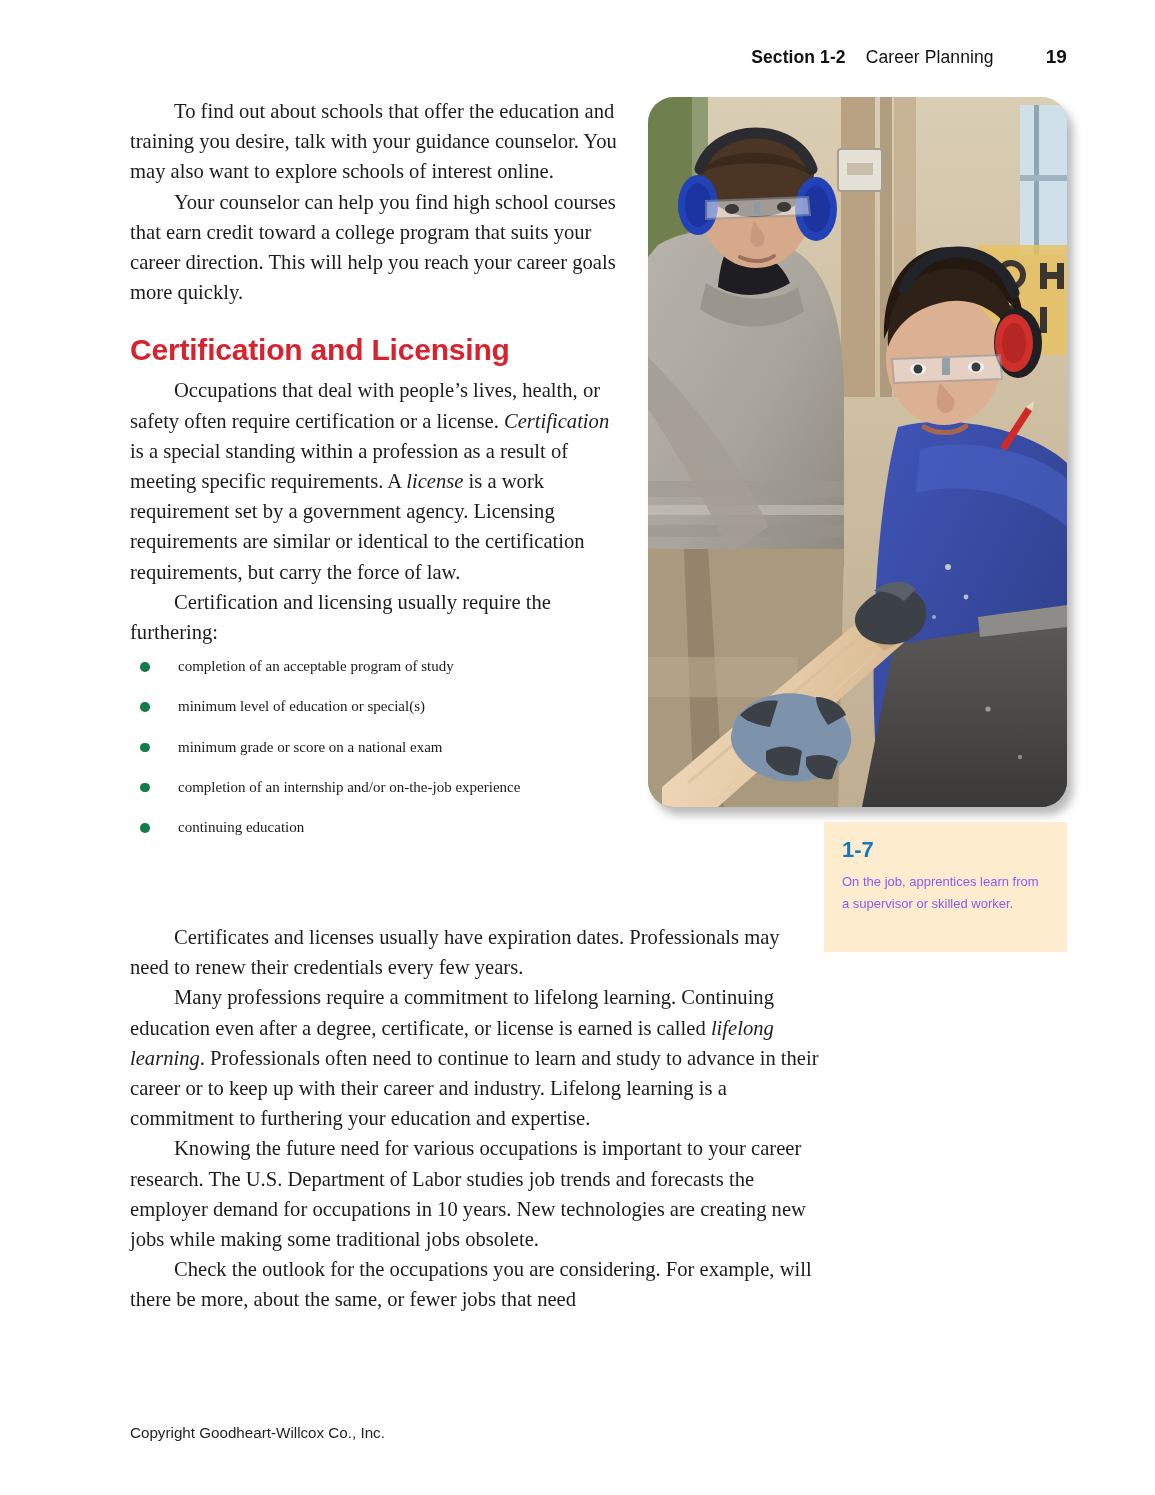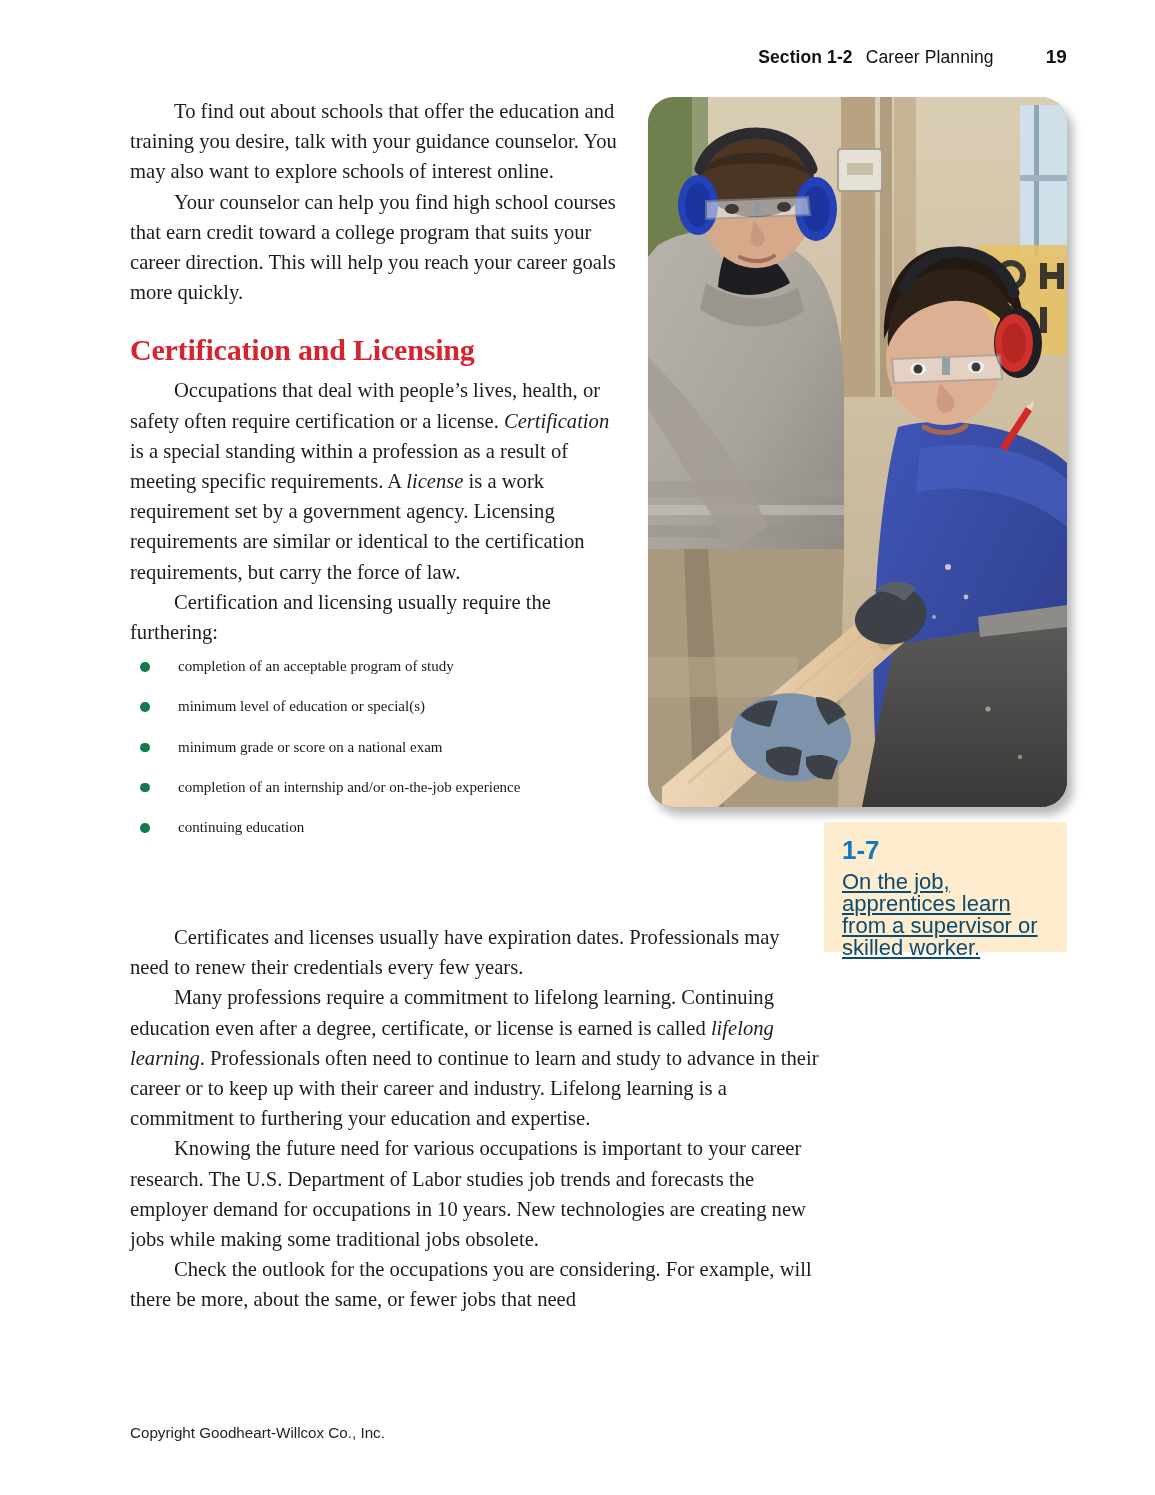--- a/index.html
+++ b/index.html
@@ -22,21 +22,21 @@
     top: 46px;
     right: 88px;
     display: flex;
     align-items: baseline;
     font-family: "Liberation Sans", "DejaVu Sans", sans-serif;
     font-size: 17.5px;
     color: #111;
     letter-spacing: 0.1px;
   }
   .rh-section { font-weight: 700; }
-  .rh-title   { font-weight: 400; margin-left: 13px; }
+  .rh-title   { font-weight: 400; margin-left: 20px; }
   .rh-page    { font-weight: 700; margin-left: 52px; font-size: 19px; }
 
   
   .col-left {
     position: absolute;
     left: 130px;
     top: 96px;
     width: 487px;
   }
   .col-wide {
@@ -52,21 +52,21 @@
     line-height: 30.2px;
     text-indent: 44px;
     text-align: left;
     color: #1c1c1c;
   }
   p.body.noindent { text-indent: 0; }
   p.body i, span.it { font-style: italic; }
 
   h2.redhead {
     margin: 26px 0 8px 0;
-    font-family: Liberation Serif, serif;
+    font-family: Liberation Sans, sans-serif;
     font-weight: 700;
     font-size: 30px;
     line-height: 34px;
     letter-spacing: -0.2px;
     color: #d8232f;
   }
 
   
   ul.bullets {
     list-style: none;
@@ -116,31 +116,30 @@
     top: 822px;
     width: 243px;
     height: 130px;
     background: #fdeccd;
     box-sizing: border-box;
     padding: 16px 18px 0 18px;
   }
   .caption-num {
     font-family: "Liberation Sans", "DejaVu Sans", sans-serif;
     font-weight: 700;
-    font-size: 26px;
+    font-size: 22px;
     line-height: 24px;
     color: #1478bd;
     margin-bottom: 9px;
   }
   .caption-text {
     font-family: "Liberation Sans", "DejaVu Sans", sans-serif;
-    font-size: 22px;
+    font-size: 13px;
     line-height: 22px;
-    color: #0c4a6e;
-    text-decoration: underline;
+    color: #8b5cf6;
   }
 
   
   .copyright {
     position: absolute;
     left: 130px;
     top: 1424px;
     font-family: "Liberation Sans", "DejaVu Sans", sans-serif;
     font-size: 15.2px;
     color: #231f20;

